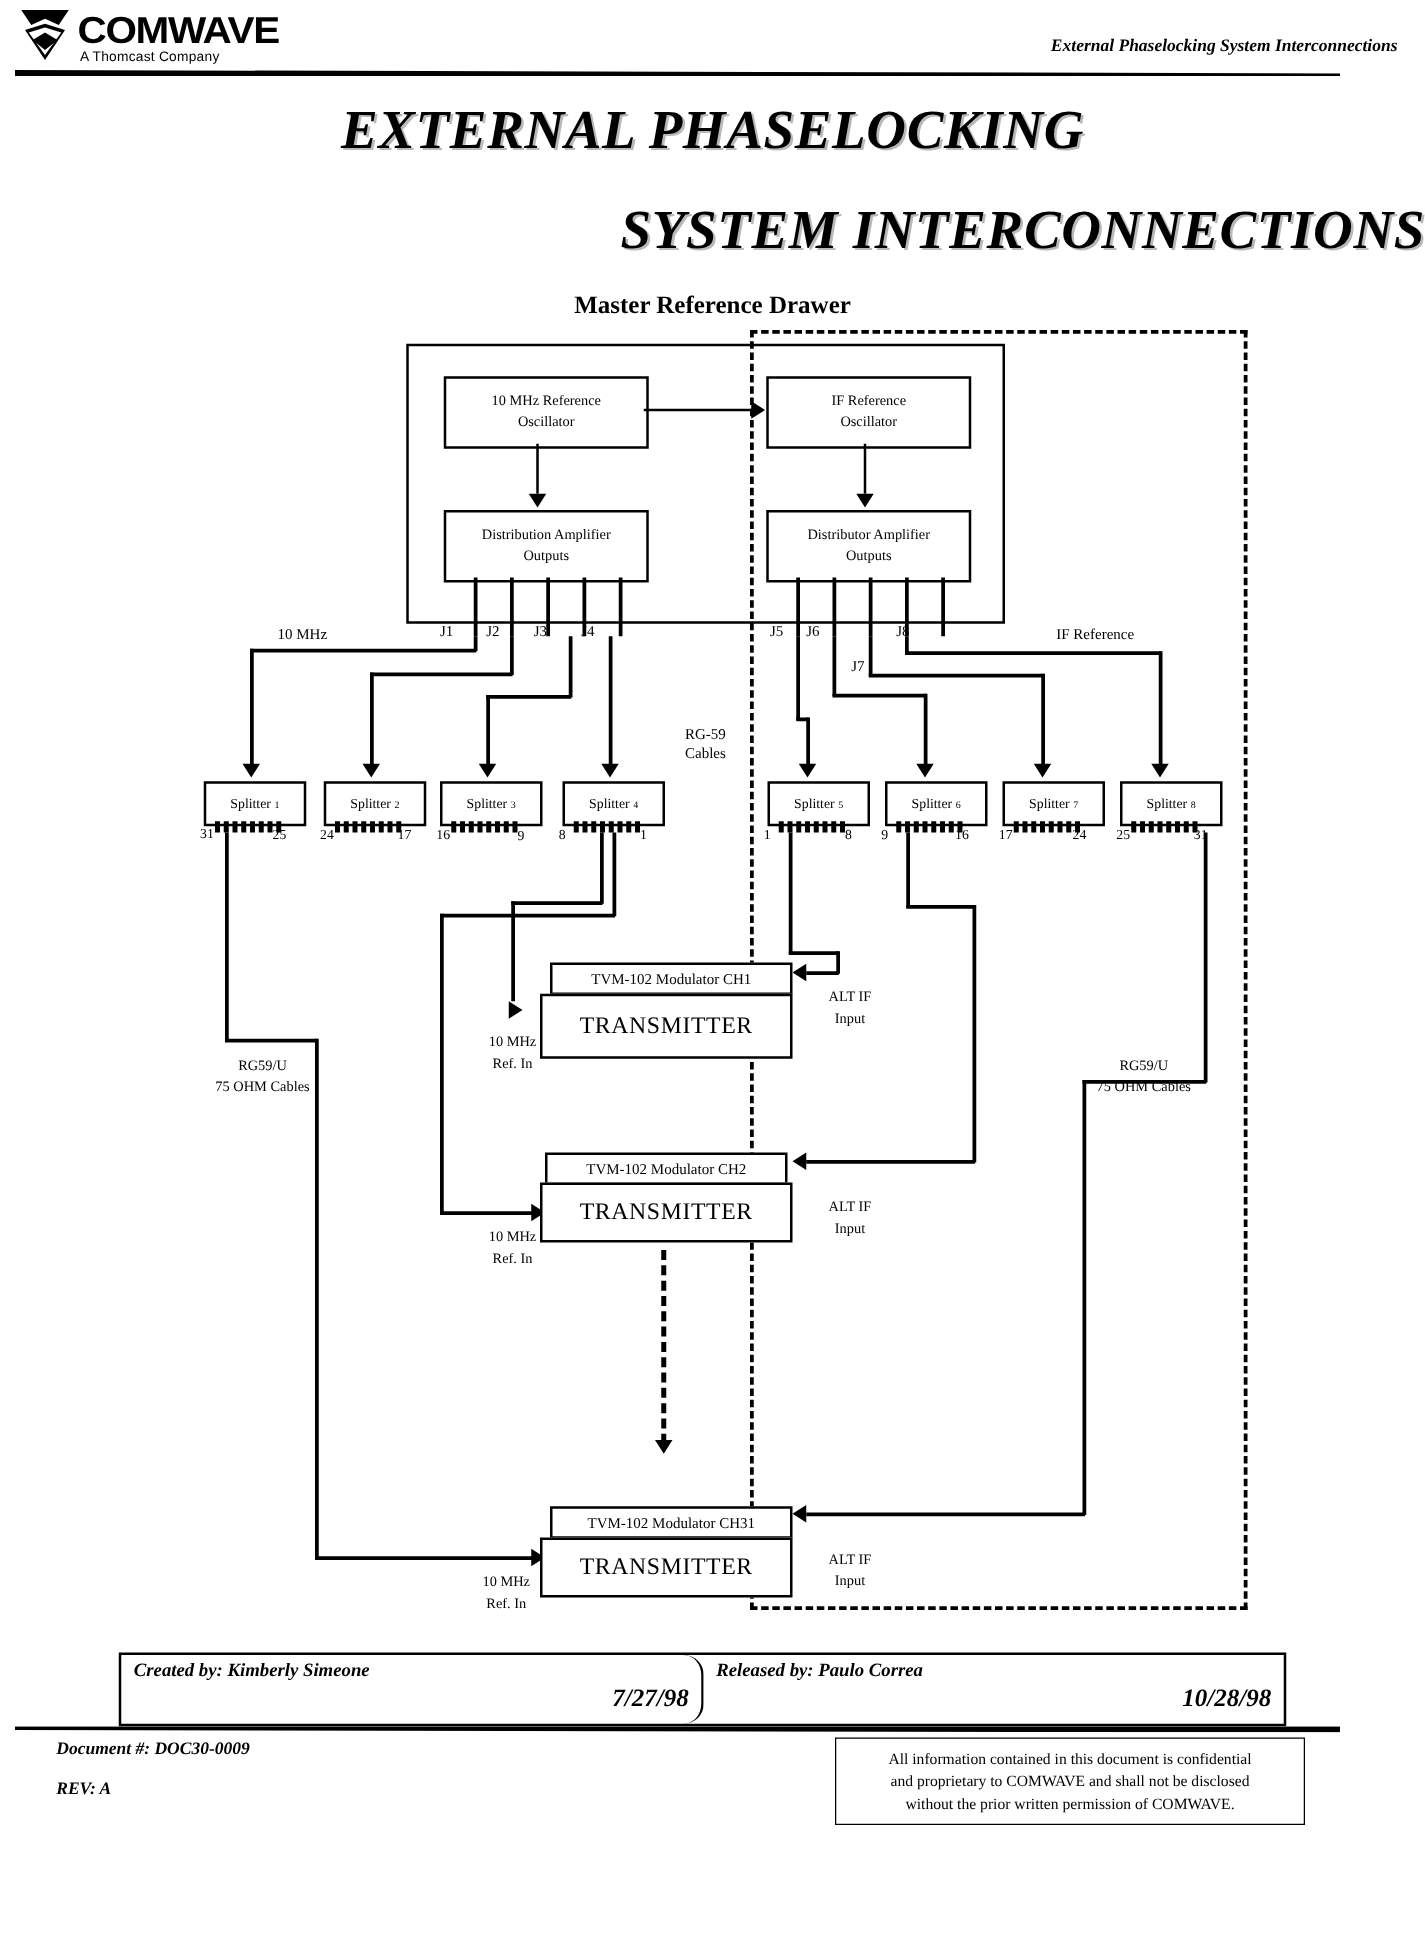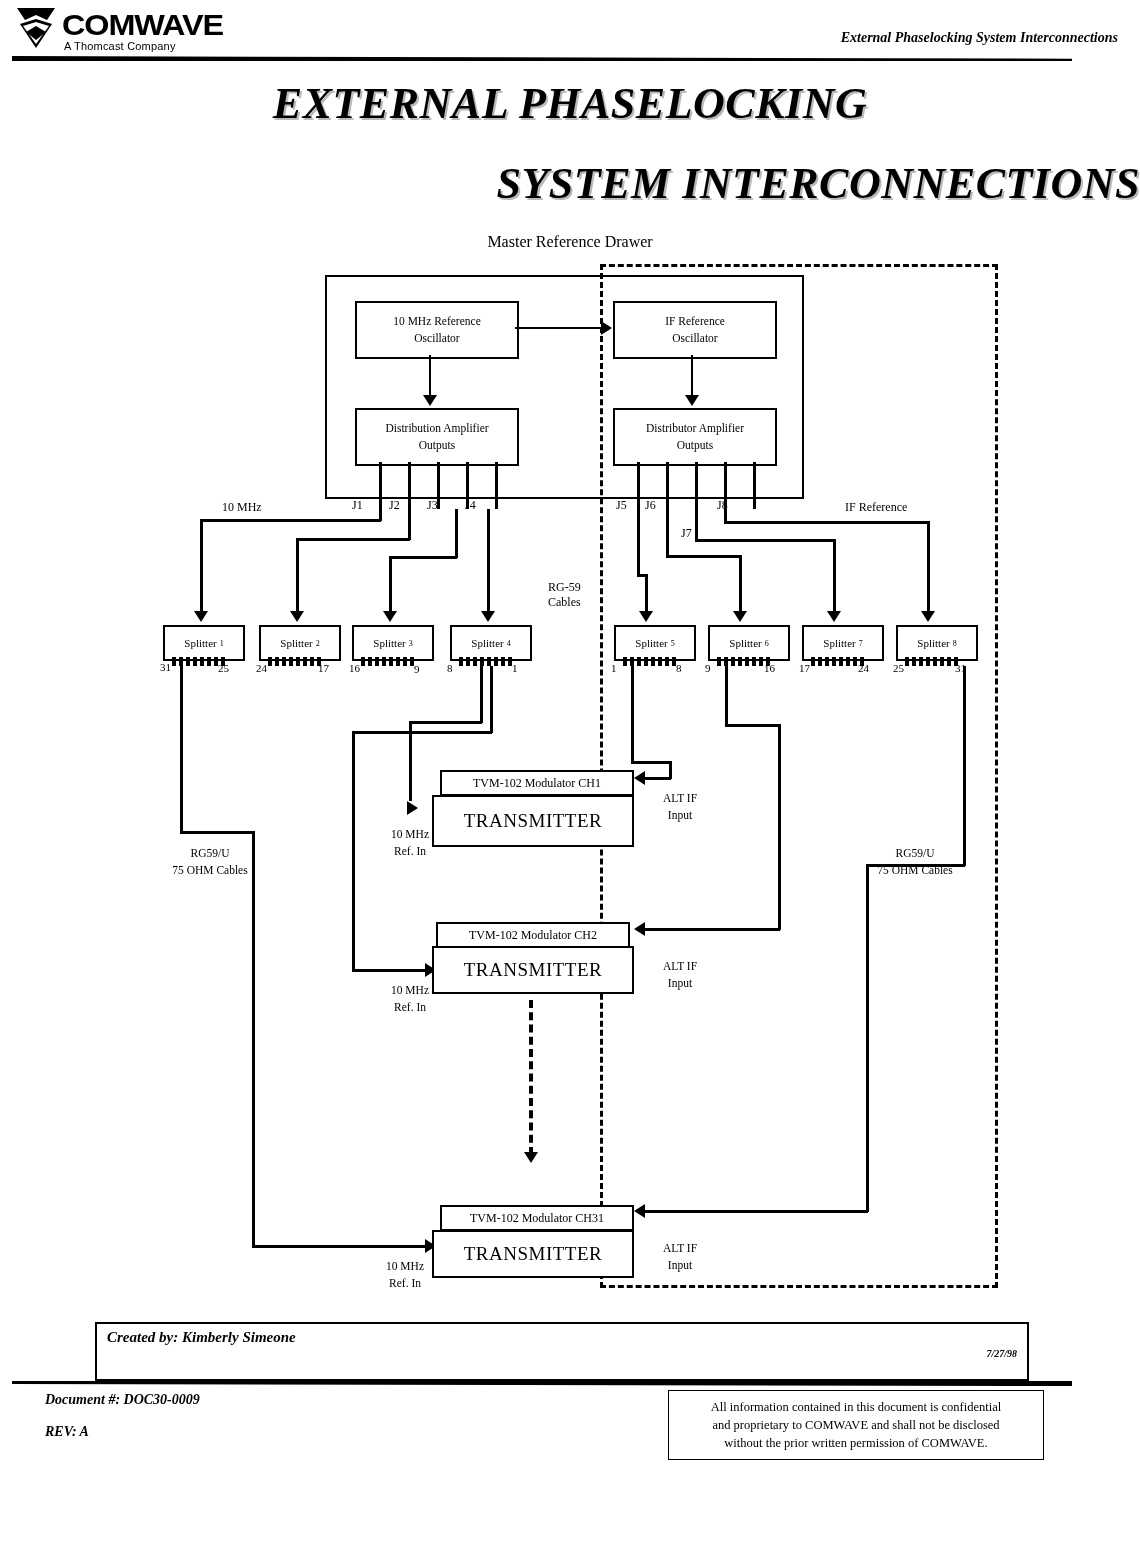--- a/index.html
+++ b/index.html
@@ -14,21 +14,21 @@
   #logo-tag{left:64px;top:40px;font-family:"Liberation Sans",sans-serif;font-size:11px;letter-spacing:.2px;}
   #hdr-title{right:22px;top:30px;font-weight:bold;font-style:italic;font-size:14px;white-space:nowrap;}
   #hdr-rule{left:12px;top:56px;width:1060px;height:5px;background:#000;
             clip-path:polygon(0 0,100% 55%,100% 100%,0 100%);}
 
   
   .doctitle{left:0;width:1140px;text-align:center;font-weight:bold;font-style:italic;font-size:44px;
             letter-spacing:.5px;text-shadow:2px 2px 0 #b9b9b9;}
   #title1{top:78px;}
   #title2{top:158px;text-align:right;}
-  #subtitle{left:0;width:1140px;top:233px;text-align:center;font-size:16px;}
+  #subtitle{left:0;width:1140px;top:233px;text-align:center;font-size:20px;font-weight:bold;}
 
   
   #drawer-box{left:325px;top:275px;width:475px;height:220px;border:2px solid #000;}
   #if-region{left:600px;top:264px;width:392px;height:1018px;border:3px dashed #000;}
 
   .blk{border:2px solid #000;background:#fff;text-align:center;font-size:11.5px;line-height:1.45;
        display:flex;flex-direction:column;align-items:center;justify-content:center;}
   #osc-10m{left:355px;top:301px;width:160px;height:54px;}
   #osc-if{left:613px;top:301px;width:160px;height:54px;}
   #da-left{left:355px;top:408px;width:160px;height:54px;justify-content:center;}
@@ -61,21 +61,21 @@
           display:flex;align-items:center;justify-content:center;}
   .txbox{border:2px solid #000;background:#fff;font-size:19px;letter-spacing:.5px;
          display:flex;align-items:center;justify-content:center;}
   .cap{font-size:11.5px;line-height:1.45;text-align:center;}
 
   
   #sigblock{left:95px;top:1322px;width:930px;height:55px;border:2px solid #000;display:flex;}
   #sigblock .cell{flex:1;border-right:2px solid #000;padding:5px 10px 0 10px;position:relative;border-radius:16px;}
   #sigblock .cell:last-child{border-right:none;}
   .signame{font-weight:bold;font-style:italic;font-size:15px;}
-  .sigdate{font-weight:bold;font-style:italic;font-size:10px;margin-top:2px;}
+  .sigdate{font-weight:bold;font-style:italic;font-size:20px;margin-top:2px;}
   .ar{text-align:right;}
   #foot-rule{left:12px;top:1381px;width:1060px;height:5px;background:#000;
              clip-path:polygon(0 0,100% 0,100% 100%,0 60%);}
   #docnum{left:45px;top:1392px;font-weight:bold;font-style:italic;font-size:14px;}
   #rev{left:45px;top:1424px;font-weight:bold;font-style:italic;font-size:14px;}
   #confid{left:668px;top:1390px;width:362px;border:1px solid #000;padding:7px 6px;
           text-align:center;font-size:12.5px;line-height:1.45;}
 </style>
 </head>
 <body>
@@ -404,20 +404,24 @@
 <div class="abs cap" style="left:645px;top:1240px;width:70px;">
   <div>ALT IF</div>
   <div>Input</div>
 </div>
 
 <div class="abs" id="sigblock">
   <div class="cell">
     <div class="signame">Created by: Kimberly Simeone</div>
     <div class="sigdate ar">7/27/98</div>
   </div>
+  <div class="cell">
+    <div class="signame">Released by: Paulo Correa</div>
+    <div class="sigdate ar">10/28/98</div>
+  </div>
 </div>
 <div class="abs" id="foot-rule"></div>
 <div class="abs" id="docnum">Document #: DOC30-0009</div>
 <div class="abs" id="rev">REV: A</div>
 <div class="abs" id="confid">
   <div>All information contained in this document is confidential</div>
   <div>and proprietary to COMWAVE and shall not be disclosed</div>
   <div>without the prior written permission of COMWAVE.</div>
 </div>
 

